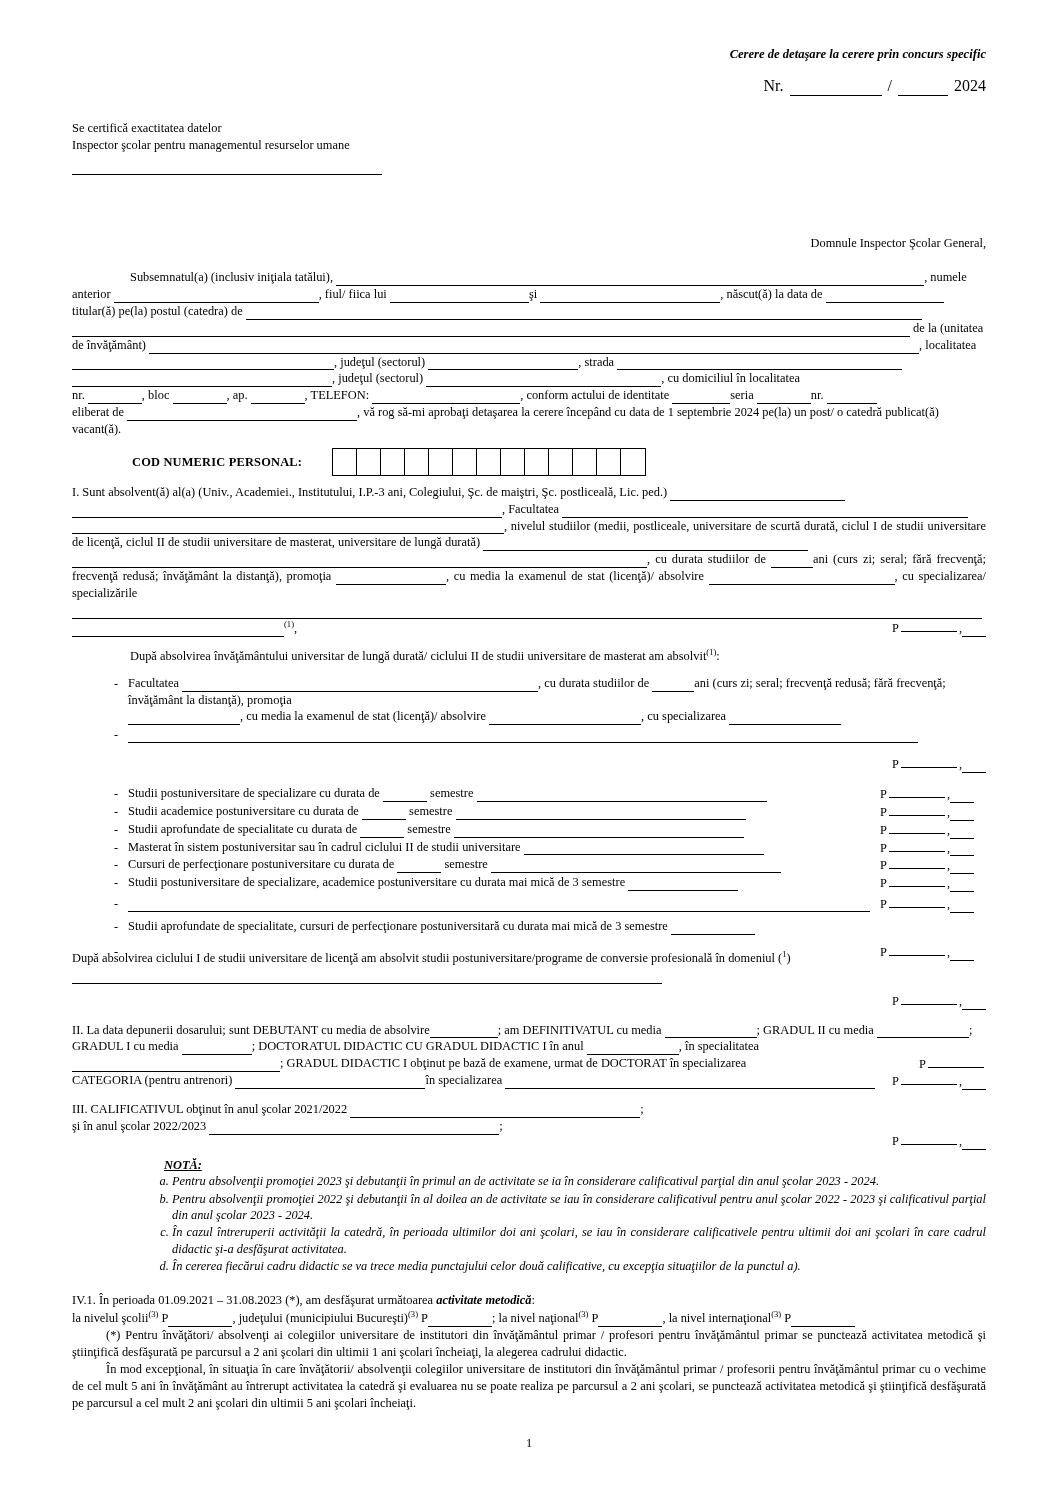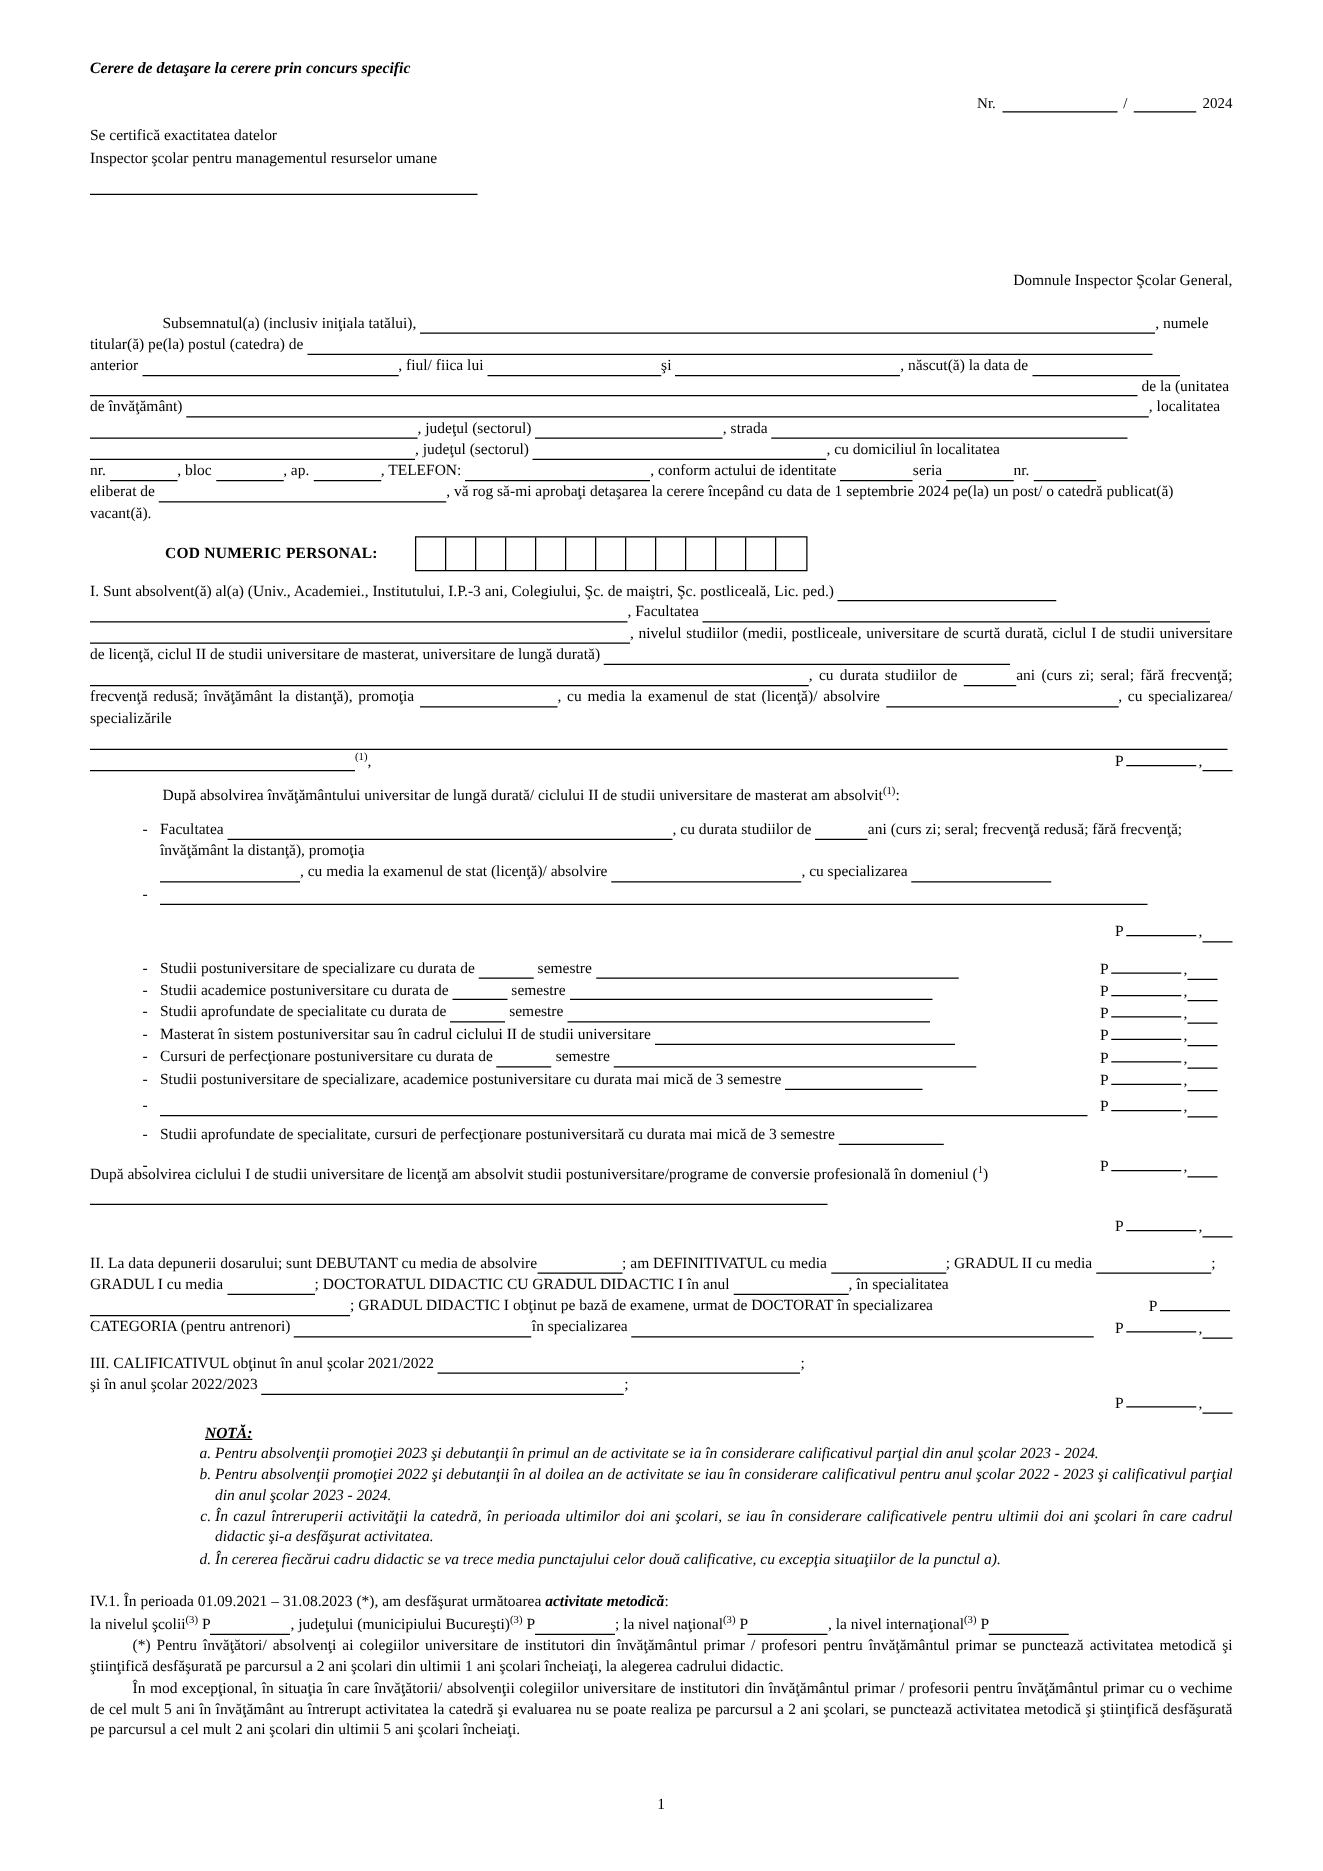--- a/index.html
+++ b/index.html
@@ -24,30 +24,30 @@
   }
   .bold { font-weight: bold; }
   .ital { font-style: italic; }
   .ul-line {
     display: inline-block;
     border-bottom: 1px solid #000;
     vertical-align: bottom;
     height: 12px;
   }
   .title-row {
-    text-align: left;
+    text-align: right;
     font-style: italic;
     font-weight: bold;
     font-size: 12.6px;
     margin-bottom: 12px;
   }
   .nr-row {
     text-align: right;
-    margin-bottom: 10px;
-    font-size: 12px;
+    margin-bottom: 24px;
+    font-size: 16px;
   }
   .nr-row .ul-line { margin: 0 2px; }
   .cert-block { margin-bottom: 4px; line-height: 1.38; }
   .cert-rule {
     width: 310px;
     border-bottom: 1px solid #000;
     height: 14px;
     margin-top: 6px;
   }
   .spacer-lg { height: 56px; }
@@ -154,29 +154,29 @@
   <div class="spacer-lg"></div>
 
   <div class="domnule">Domnule Inspector Şcolar General,</div>
 
   <div class="tight">
     <div class="para">
       <span class="indent"></span><span>Subsemnatul(a) (inclusiv iniţiala tatălui),</span>
       <span class="ul-line" style="width:588px"></span><span>, numele</span>
     </div>
     <div class="para">
-      <span>titular(ă) pe(la) postul (catedra) de</span>
-      <span class="ul-line" style="width:676px"></span>
-    </div>
-    <div class="para">
       <span>anterior</span>
       <span class="ul-line" style="width:205px"></span><span>, fiul/ fiica lui</span>
       <span class="ul-line" style="width:139px"></span><span>şi</span>
       <span class="ul-line" style="width:180px"></span><span>, născut(ă) la data de</span>
       <span class="ul-line" style="width:118px"></span>
+    </div>
+    <div class="para">
+      <span>titular(ă) pe(la) postul (catedra) de</span>
+      <span class="ul-line" style="width:676px"></span>
     </div>
     <div class="para">
       <span class="ul-line" style="width:838px"></span>
       <span>de la (unitatea</span>
     </div>
     <div class="para">
       <span>de învăţământ)</span>
       <span class="ul-line" style="width:770px"></span><span>, localitatea</span>
     </div>
     <div class="para">

